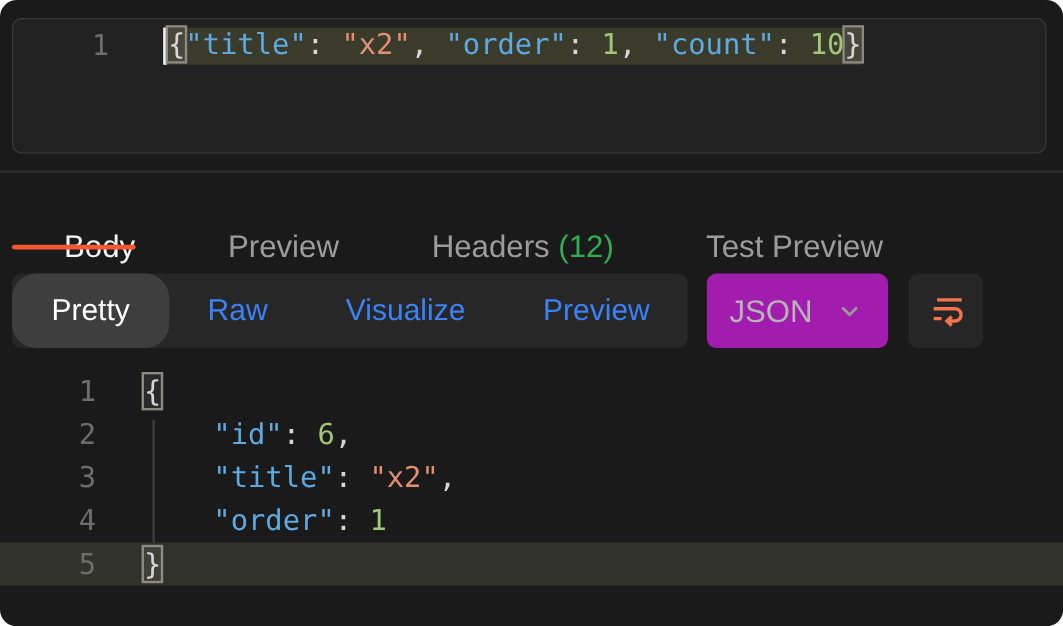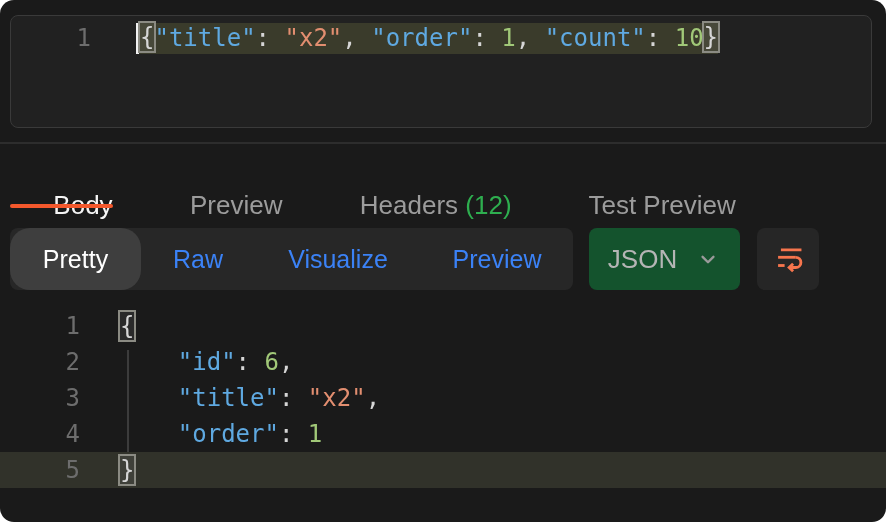--- a/index.html
+++ b/index.html
@@ -38,21 +38,21 @@
   .segmented{
     position:absolute;left:10px;top:228px;width:563px;height:62px;
     background:#272727;border-radius:8px;display:flex;align-items:center;
   }
   .seg{height:62px;display:flex;align-items:center;justify-content:center;
        font-size:25px;color:#3b82f6;cursor:pointer;}
   .seg.active{background:#3e3e3e;border-radius:20px;color:#ffffff;}
   .seg-0{width:131px;} .seg-1{width:114px;} .seg-2{width:152px;} .seg-3{width:166px;}
   .json-btn{
     position:absolute;left:589px;top:228px;width:151px;height:62px;
-    background:#14532d;border-radius:8px;display:flex;align-items:center;
+    background:#a21caf;border-radius:8px;display:flex;align-items:center;
     justify-content:center;gap:18px;cursor:pointer;
   }
   .json-btn .lbl{font-size:26px;color:#b5b5b5;}
   .wrap-btn{
     position:absolute;left:757px;top:228px;width:62px;height:62px;
     background:#262626;border-radius:8px;display:flex;align-items:center;
     justify-content:center;cursor:pointer;
   }
   
   .response{position:absolute;left:0;top:302px;right:0;bottom:0;}

